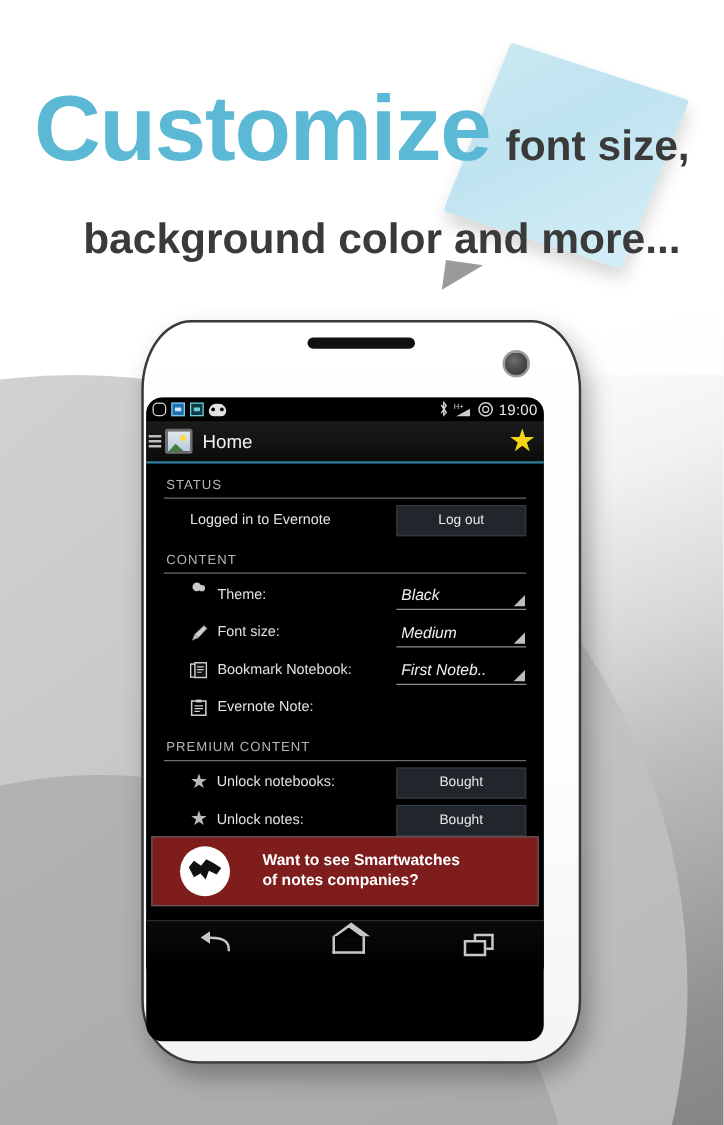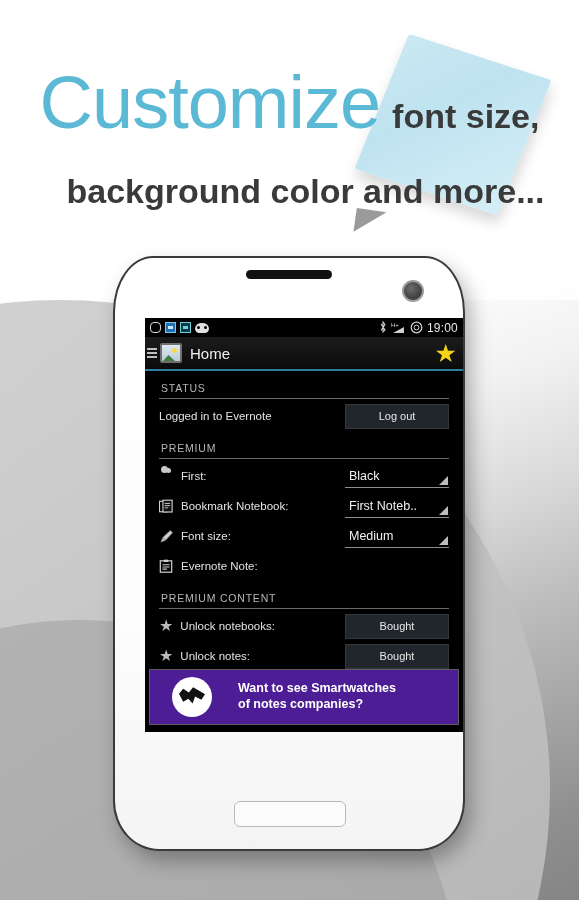--- a/index.html
+++ b/index.html
@@ -65,21 +65,21 @@
 
   .headline {
     position: absolute;
     left: 0; top: 60px; width: 579px;
     text-align: center;
     white-space: nowrap;
   }
   .hl-big {
     font-size: 74px;
     color: #5bb9d6;
-    font-weight: normal;
+    font-weight: bold;
     letter-spacing: -1px;
     vertical-align: baseline;
   }
   .hl-small {
     font-size: 34px;
     color: #3a3a3a;
     font-weight: bold;
     vertical-align: baseline;
     margin-left: 12px;
     text-align: center;
@@ -122,24 +122,25 @@
     position: absolute; left: 50%; bottom: 22px;
     width: 110px; height: 24px; margin-left: -55px;
     border: 1px solid #b9b9b9;
     border-radius: 6px;
     background: #fbfbfb;
   }
 
   
   .screen {
     position: absolute;
-    left: 30px; top: 60px;
-    width: 318px; height: 414px;
+    left: 2px; top: 60px;
+    width: 318px; height: 515px;
     background: #000;
     overflow: hidden;
+    border-radius: 13px;
   }
 
   
   .statusbar {
     position: relative;
     height: 19px;
     background: #000;
     display: flex;
     align-items: center;
     padding: 0 5px;
@@ -223,20 +224,21 @@
     font-size: 10.5px;
     letter-spacing: 0.8px;
     padding: 11px 0 4px 2px;
     border-bottom: 1px solid #6a6a6a;
     margin-bottom: 2px;
   }
   .row {
     display: flex;
     align-items: center;
     min-height: 30px;
+    margin-left: 21px;
   }
   .row-label {
     color: #e2e2e2;
     font-size: 11.5px;
     display: flex;
     align-items: center;
     gap: 7px;
   }
   .btn-dark {
     margin-left: auto;
@@ -250,20 +252,21 @@
   }
   .spinner {
     margin-left: auto;
     width: 104px; height: 24px;
     border-bottom: 1px solid #8d8d8d;
     color: #f0f0f0;
     font-size: 12.5px;
     display: flex; align-items: center;
     position: relative;
     box-sizing: border-box;
+    font-style: italic;
   }
   .spinner span { padding-left: 4px; }
   .spinner:after {
     content: ""; position: absolute; right: 1px; bottom: 2px;
     width: 0; height: 0;
     border-right: 9px solid #bdbdbd;
     border-top: 9px solid transparent;
   }
 
   
@@ -285,21 +288,21 @@
   }
   .ic-note, .ic-clip { width: 14px; height: 15px; }
 
   .star-gray { color: #b9b9b9; font-size: 16px; line-height: 1; }
 
   
   .ad {
     position: absolute;
     left: 4px; right: 4px; bottom: 50px;
     height: 56px;
-    background: #4c1d95;
+    background: #7f1d1d;
     border: 1px solid #5d5d5d;
     display: flex;
     align-items: center;
     box-sizing: border-box;
   }
   .ad-globe {
     width: 40px; height: 40px; border-radius: 50%;
     background: #fff;
     margin-left: 22px;
     position: relative;
@@ -423,29 +426,44 @@
       </div>
 
       <div class="content">
 
         <div class="section-hd">STATUS</div>
         <div class="row">
           <span class="row-label">Logged in to Evernote</span>
           <span class="btn-dark">Log out</span>
         </div>
 
-        <div class="section-hd">PREMIUM</div>
+        <div class="section-hd">CONTENT</div>
 
         <div class="row">
           <span class="row-label">
             <span class="ic"><span class="ic-cloud"></span></span>
-            <span>First:</span>
+            <span>Theme:</span>
           </span>
           <span class="spinner">
             <span>Black</span>
+          </span>
+        </div>
+
+        <div class="row">
+          <span class="row-label">
+            <span class="ic">
+              <svg class="ic-pencil" viewBox="0 0 16 16">
+                  <path d="M2 14 L4 9 L12 1.5 L14.5 4 L7 12 Z" fill="#d0d0d0" stroke="#6a6a6a" stroke-width="0.8"></path>
+                  <path d="M4 9 L7 12" stroke="#6a6a6a" stroke-width="0.8"></path>
+                </svg>
+            </span>
+            <span>Font size:</span>
+          </span>
+          <span class="spinner">
+            <span>Medium</span>
           </span>
         </div>
 
         <div class="row">
           <span class="row-label">
             <span class="ic">
               <svg class="ic-note" viewBox="0 0 16 16">
                   <rect x="0.6" y="2" width="9" height="12" fill="none" stroke="#cfcfcf" stroke-width="1.3"></rect>
                   <rect x="4.5" y="0.8" width="10.5" height="13.5" fill="#111" stroke="#cfcfcf" stroke-width="1.3"></rect>
                   <path d="M6.5 4.5h6M6.5 7h6M6.5 9.5h4" stroke="#cfcfcf" stroke-width="1.1"></path>
@@ -454,35 +472,20 @@
             <span>Bookmark Notebook:</span>
           </span>
           <span class="spinner">
             <span>First Noteb..</span>
           </span>
         </div>
 
         <div class="row">
           <span class="row-label">
             <span class="ic">
-              <svg class="ic-pencil" viewBox="0 0 16 16">
-                  <path d="M2 14 L4 9 L12 1.5 L14.5 4 L7 12 Z" fill="#d0d0d0" stroke="#6a6a6a" stroke-width="0.8"></path>
-                  <path d="M4 9 L7 12" stroke="#6a6a6a" stroke-width="0.8"></path>
-                </svg>
-            </span>
-            <span>Font size:</span>
-          </span>
-          <span class="spinner">
-            <span>Medium</span>
-          </span>
-        </div>
-
-        <div class="row">
-          <span class="row-label">
-            <span class="ic">
               <svg class="ic-clip" viewBox="0 0 16 16">
                   <rect x="1.5" y="1.5" width="13" height="13" fill="none" stroke="#cfcfcf" stroke-width="1.4"></rect>
                   <rect x="5.5" y="0.2" width="5" height="2.6" fill="#cfcfcf"></rect>
                   <path d="M4 6h8M4 8.5h8M4 11h5" stroke="#cfcfcf" stroke-width="1.2"></path>
                 </svg>
             </span>
             <span>Evernote Note:</span>
           </span>
         </div>
 

